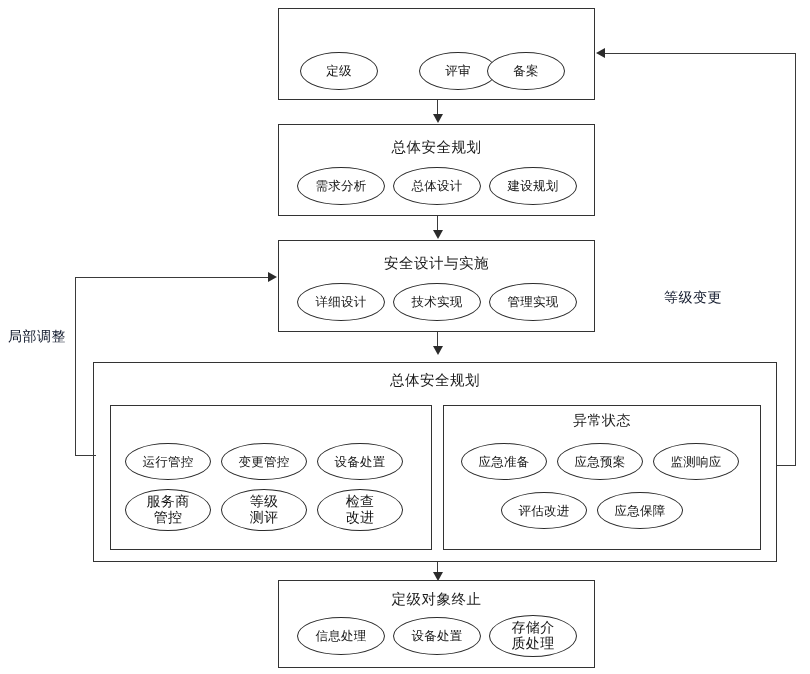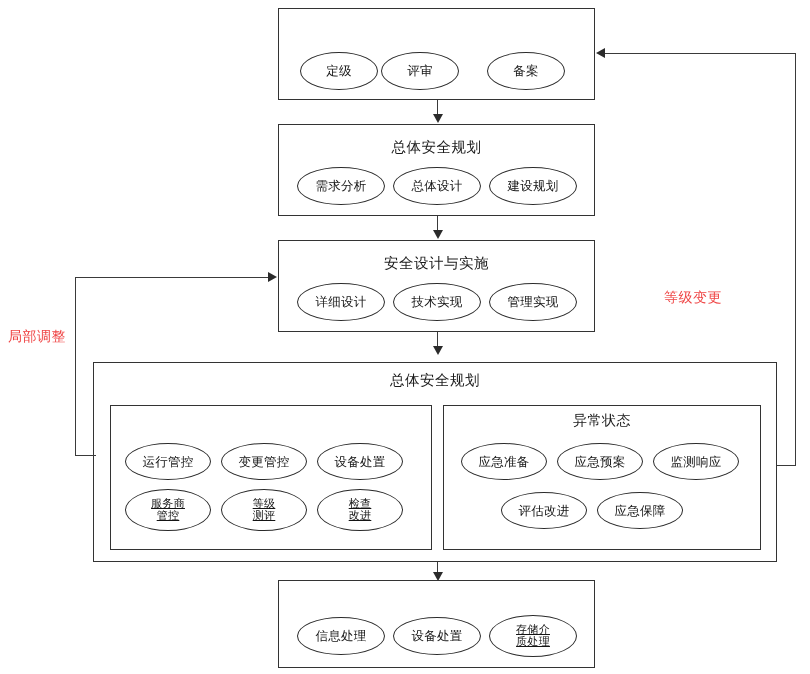--- a/index.html
+++ b/index.html
@@ -63,21 +63,21 @@
     display: flex;
     align-items: center;
     justify-content: center;
     text-align: center;
     font-size: 12.5px;
     color: #141414;
     line-height: 1.12;
     letter-spacing: 0.3px;
     white-space: pre-line;
   }
-  .oval.two-line { font-size: 11px; text-decoration: underline; }
+  .oval.two-line { font-size: 14px; }
 
   
   .line-v {
     position: absolute;
     width: 0;
     border-left: 1.4px solid #3a3a3a;
   }
   .line-h {
     position: absolute;
     height: 0;
@@ -102,34 +102,34 @@
     width: 0; height: 0;
     border-top: 5px solid transparent;
     border-bottom: 5px solid transparent;
     border-left: 9px solid #2b2b2b;
   }
 
   
   .edge-label {
     position: absolute;
     font-size: 14px;
-    color: #ef4444;
+    color: #0f172a;
     white-space: nowrap;
     letter-spacing: 0.5px;
   }
 </style>
 </head>
 <body>
 
 <div id="canvas">
 
   <div class="stage-box" style="left:278px; top:8px; width:317px; height:92px;">
   </div>
   <div class="oval" style="left:300px; top:52px; width:78px; height:38px;">定级</div>
-  <div class="oval" style="left:381px; top:52px; width:78px; height:38px;text-align:center;">评审</div>
+  <div class="oval" style="left:419px; top:52px; width:78px; height:38px;text-align:center;">评审</div>
   <div class="oval" style="left:487px; top:52px; width:78px; height:38px;">备案</div>
 
   <div class="line-v" style="left:437px; top:100px; height:16px;"></div>
   <div class="arrow-down" style="left:432.5px; top:114px;"></div>
 
   <div class="stage-box" style="left:278px; top:124px; width:317px; height:92px;">
   </div>
   <div class="stage-title" style="left:278px; top:138px; width:317px;">总体安全规划</div>
   <div class="oval" style="left:393px; top:167px; width:88px; height:38px;">总体设计</div>
   <div class="oval" style="left:297px; top:167px; width:88px; height:38px;">需求分析</div>
@@ -172,20 +172,21 @@
   <div class="oval" style="left:557px; top:443px; width:86px; height:37px;">应急预案</div>
   <div class="oval" style="left:653px; top:443px; width:86px; height:37px;">监测响应</div>
   <div class="oval" style="left:501px; top:492px; width:86px; height:37px;">评估改进</div>
   <div class="oval" style="left:597px; top:492px; width:86px; height:37px;">应急保障</div>
 
   <div class="line-v" style="left:437px; top:562px; height:16px;"></div>
   <div class="arrow-down" style="left:432.5px; top:572px;"></div>
 
   <div class="stage-box" style="left:278px; top:580px; width:317px; height:88px;">
   </div>
+  <div class="stage-title" style="left:278px; top:590px; width:317px;">定级对象终止</div>
   <div class="oval" style="left:297px; top:617px; width:88px; height:38px;">信息处理</div>
   <div class="oval" style="left:393px; top:617px; width:88px; height:38px;">设备处置</div>
   <div class="oval two-line" style="left:489px; top:615px; width:88px; height:42px;">存储介
 质处理</div>
 
   <div class="line-v" style="left:75px; top:277px; height:179px;"></div>
   <div class="line-h" style="left:75px; top:455px; width:21px;"></div>
   <div class="line-h" style="left:75px; top:277px; width:194px;"></div>
   <div class="arrow-right" style="left:268px; top:272px;"></div>
   <div class="edge-label" style="left:8px; top:328px;">局部调整</div>

